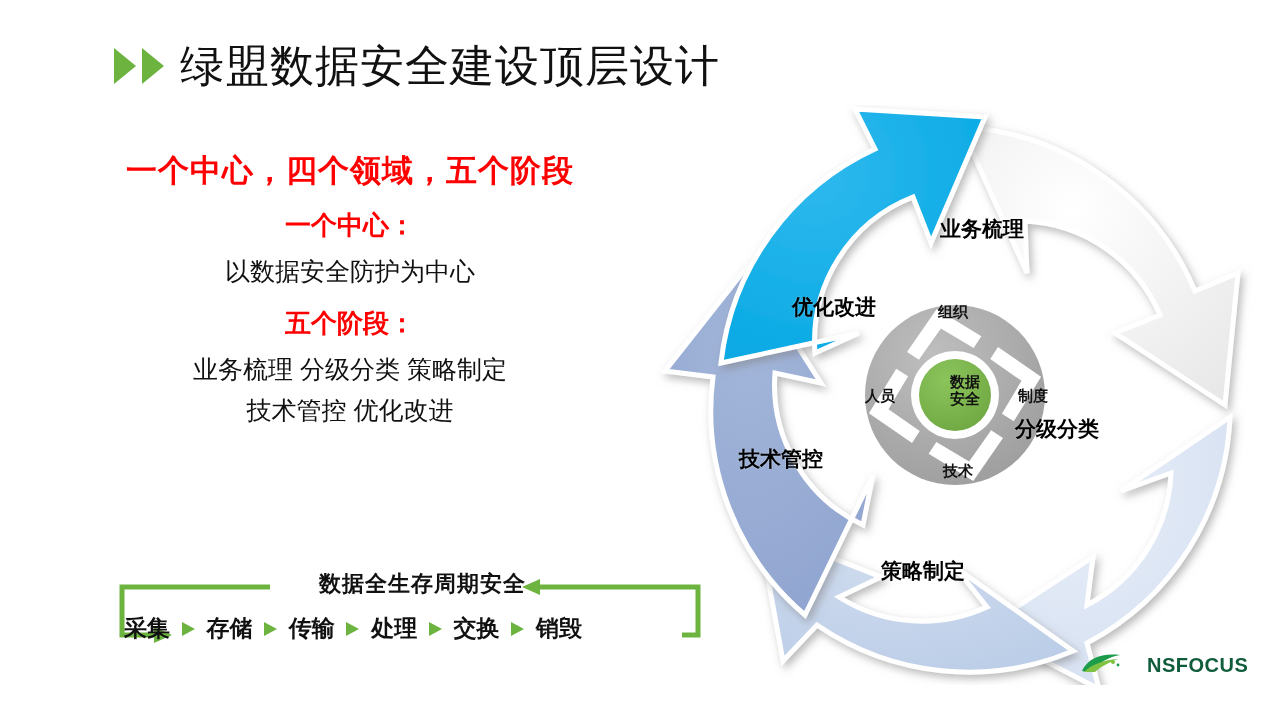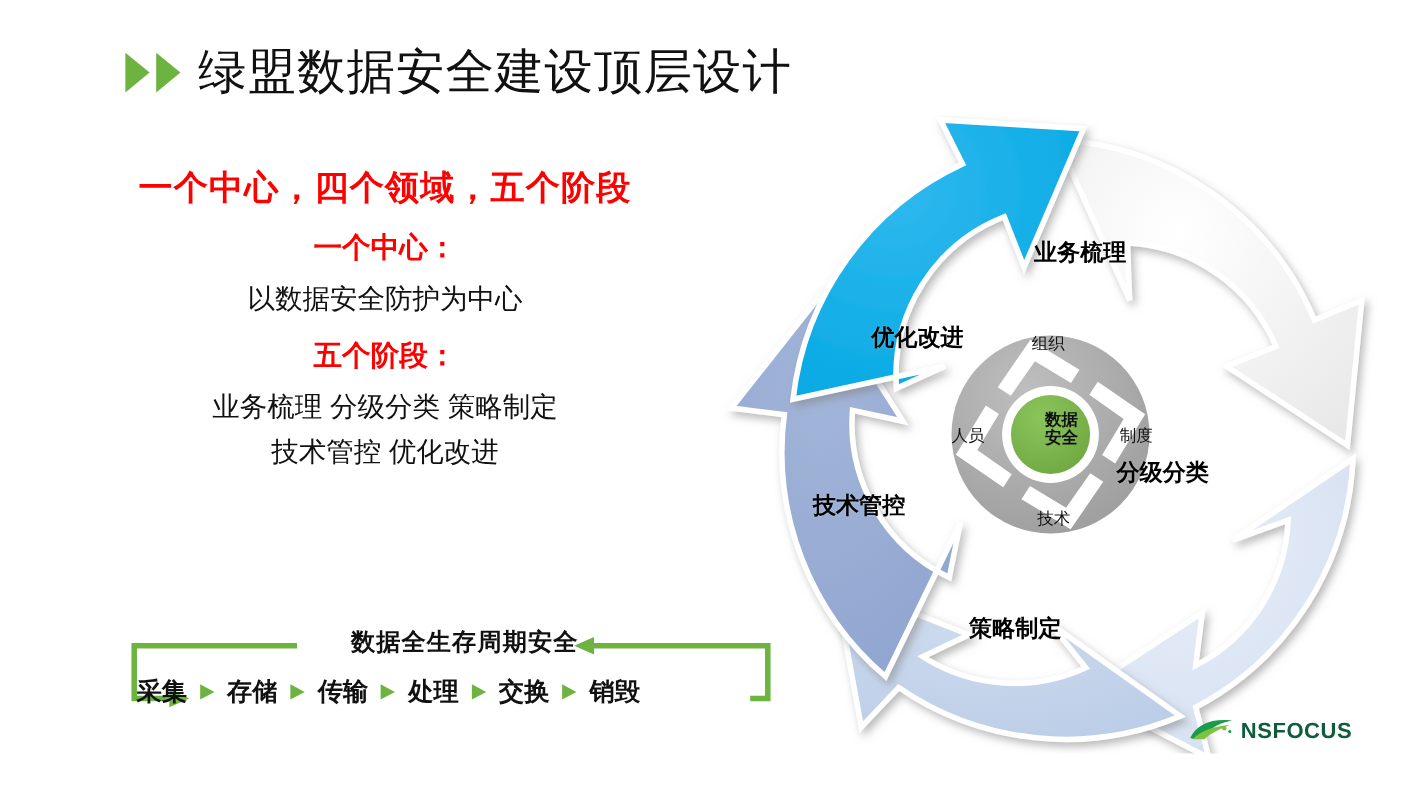--- a/index.html
+++ b/index.html
@@ -37,30 +37,30 @@
   
   #cycle{position:absolute;left:655px;top:105px;width:600px;height:580px;}
   #cycle svg{display:block;}
   .cyc-label{position:absolute;font-weight:bold;color:#000;font-size:21px;white-space:nowrap;
              text-shadow:0 0 2px rgba(255,255,255,.35);}
   #lbl-youhua{left:137px;top:152px;margin-top:36px;}
   #lbl-yewu{left:285px;top:110px;}
   #lbl-fenji{left:360px;top:310px;}
   #lbl-celue{left:226px;top:452px;}
   #lbl-jishu{left:84px;top:340px;}
-  .hub-label{position:absolute;font-size:15px;color:#111;white-space:nowrap;}
+  .hub-label{position:absolute;font-size:15px;color:#111;white-space:nowrap;font-weight:bold;}
   #hub-zuzhi{left:283px;top:198px;}
   #hub-zhidu{left:363px;top:282px;}
   #hub-jishu{left:288px;top:357px;}
   #hub-renyuan{left:210px;top:282px;}
   #hub-center{position:absolute;left:277px;top:268px;width:66px;text-align:center;
               font-size:15px;font-weight:bold;color:#111;line-height:1.15;}
 
   
-  #logo{position:absolute;left:1080px;top:652px;display:flex;align-items:center;gap:4px;}
+  #logo{position:absolute;left:1080px;top:652px;display:flex;align-items:center;gap:23px;}
   #logo-text{font-size:20px;font-weight:bold;color:#0E5C3A;letter-spacing:0.5px;}
 </style>
 </head>
 <body>
 
 <div id="slide">
 
   <div id="title-row">
     <span class="tri-group">
       <span class="tri"></span>

